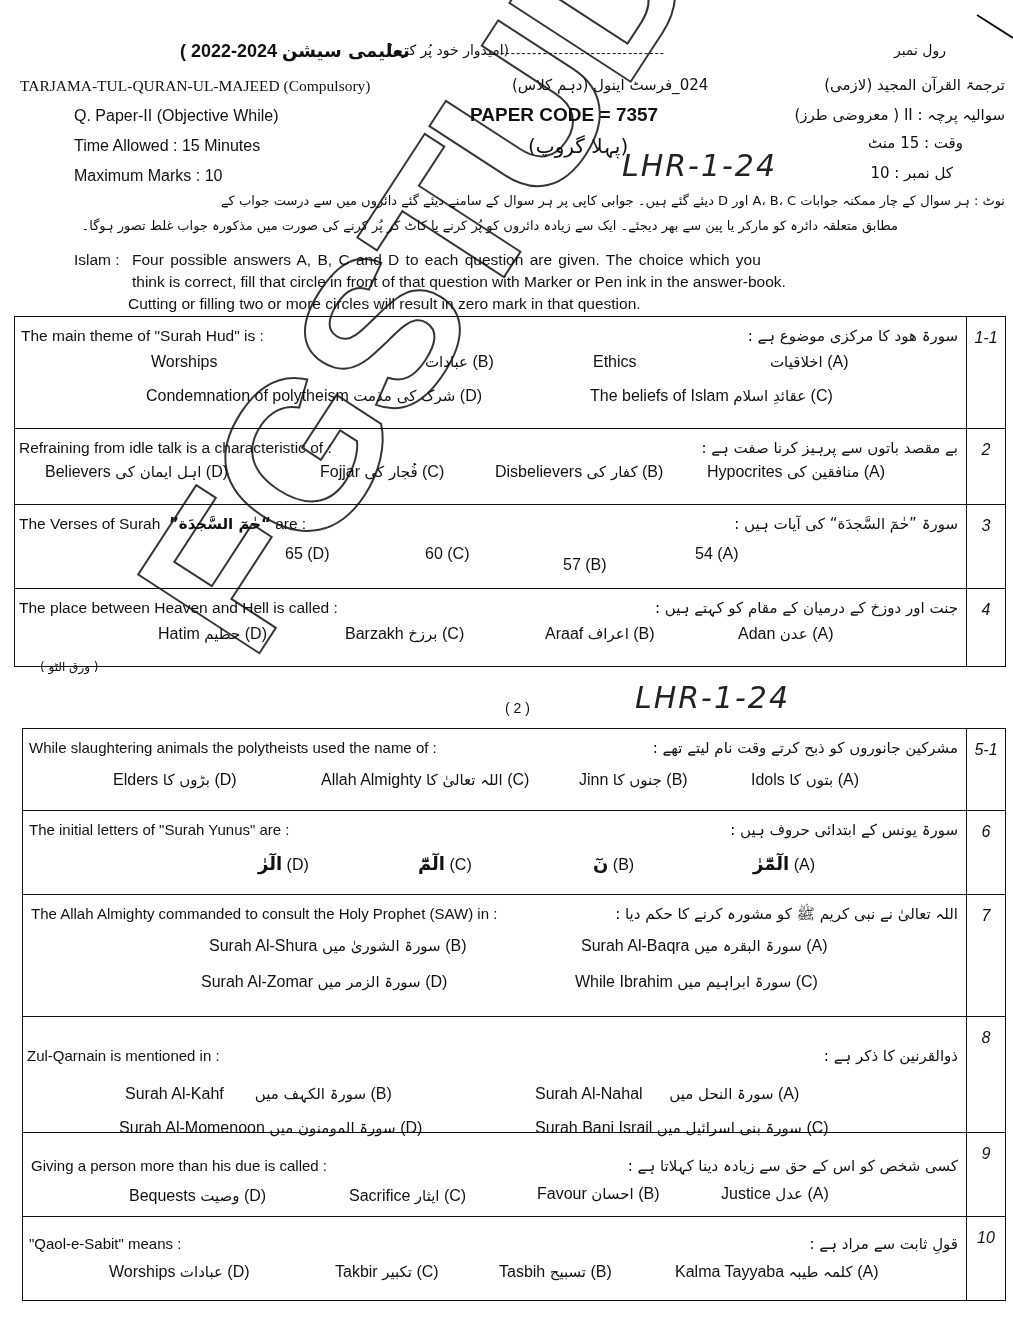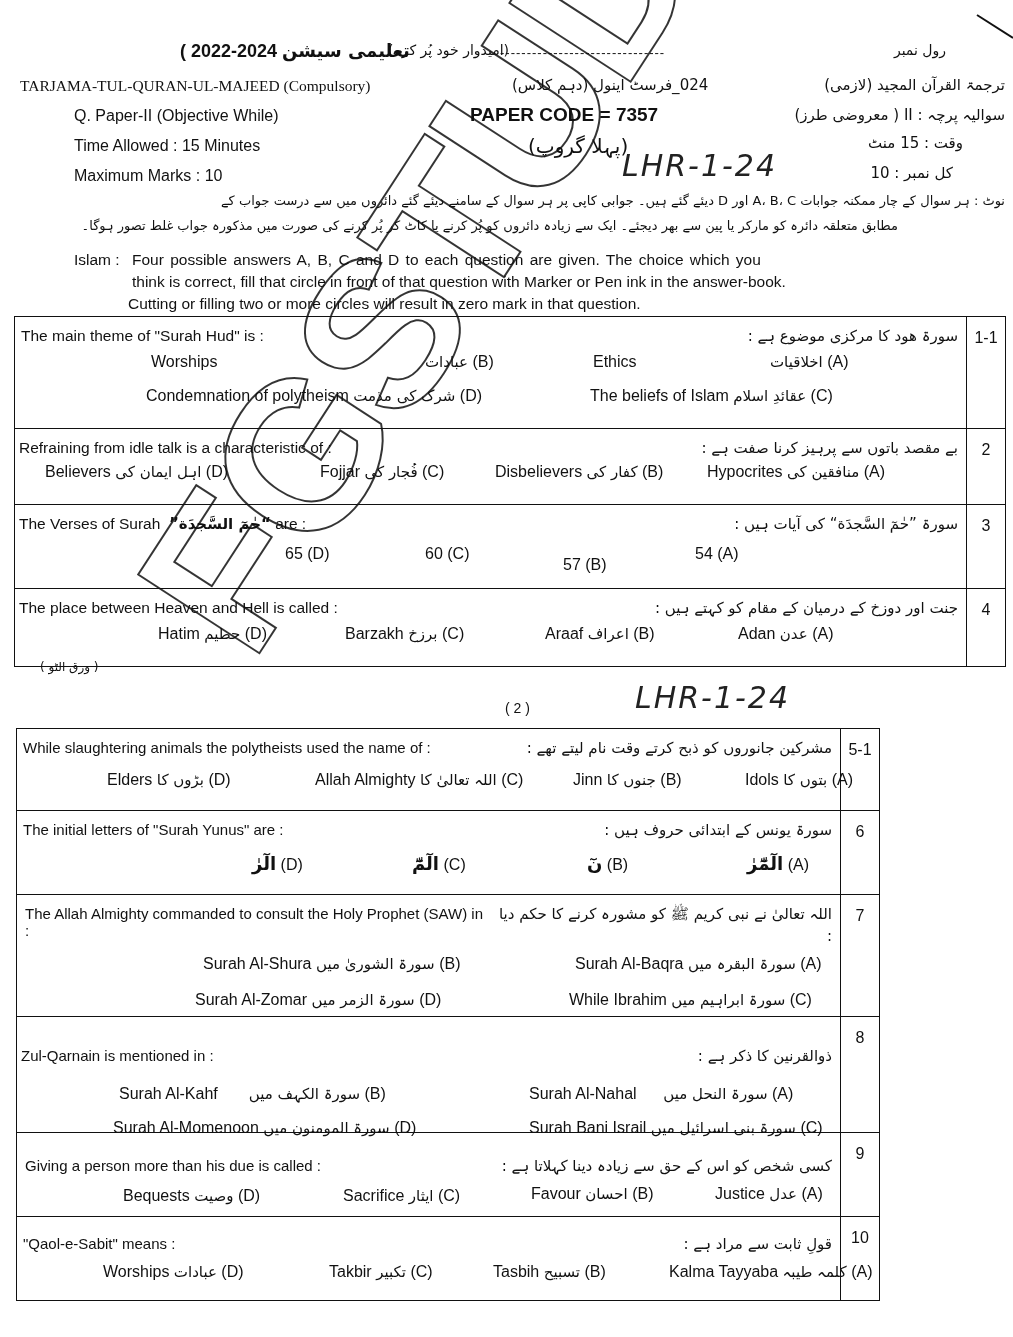--- a/index.html
+++ b/index.html
@@ -9,21 +9,21 @@
   }
   .abs { position: absolute; white-space: nowrap; }
   .ur { font-family: "DejaVu Sans", sans-serif; direction: rtl; unicode-bidi: plaintext; }
   .serif { font-family: "Liberation Serif", serif; }
   .hdr { font-size: 16px; }
   .bold { font-weight: bold; }
   .hand { font-family: "DejaVu Sans", sans-serif; font-style: italic; font-size: 30px; letter-spacing: 2px; font-weight: 300; color: #222; }
 
   table.q { position: absolute; border-collapse: collapse; table-layout: fixed; }
   table.q td { border: 1.5px solid #111; vertical-align: top; padding: 0; }
-  td.num { width: 38px; text-align: center; font-size: 16px; padding-top: 12px !important; }
+  td.num { width: 38px; text-align: center; font-size: 16px; padding-top: 12px !important; font-style: italic; }
   td.body { position: relative; }
   .qline { display: flex; justify-content: space-between; align-items: baseline; padding: 10px 8px 0 6px; font-size: 15.5px; }
   .qline .ur { font-size: 15px; }
   .opts { position: relative; font-size: 16px; }
   .opt { position: absolute; white-space: nowrap; }
   .opt .ur { font-size: 15px; }
 
   .watermark {
     position: absolute; left: 90px; top: 560px;
     font-family: "Liberation Sans", sans-serif; font-weight: bold; font-size: 210px;
@@ -132,21 +132,21 @@
     </td>
     <td class="num">4</td>
   </tr>
 </tbody>
   </table>
 
 <div class="abs ur" style="left:40px;top:660px;font-size:12px">( ورق الٹو )</div>
 <div class="abs hand" style="left:635px;top:680px">LHR-1-24</div>
 <div class="abs" style="left:505px;top:700px;font-size:14px">( 2 )</div>
 
-<table class="q" style="left:16px;top:728px;width:864px">
+<table class="q" style="left:22px;top:728px;width:984px">
   <tbody>
       <tr style="height:82px">
     <td class="body">
       <div class="qline" style="padding-left:6px;font-size:15px">
             <span>While slaughtering animals the polytheists used the name of :</span>
             <span class="ur">مشرکین جانوروں کو ذبح کرتے وقت نام لیتے تھے :</span>
           </div>
       <div class="opts">
         <div class="opt" style="left:90px;top:14px"><span>Elders</span> <span class="ur">بڑوں کا</span> <span>(D)</span></div>
         <div class="opt" style="left:298px;top:14px"><span>Allah Almighty</span> <span class="ur">اللہ تعالیٰ کا</span> <span>(C)</span></div>

